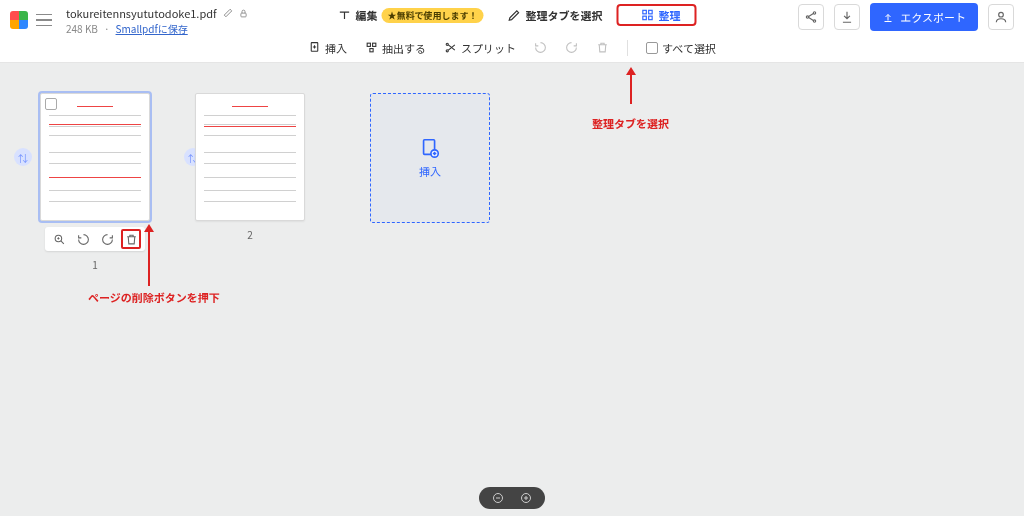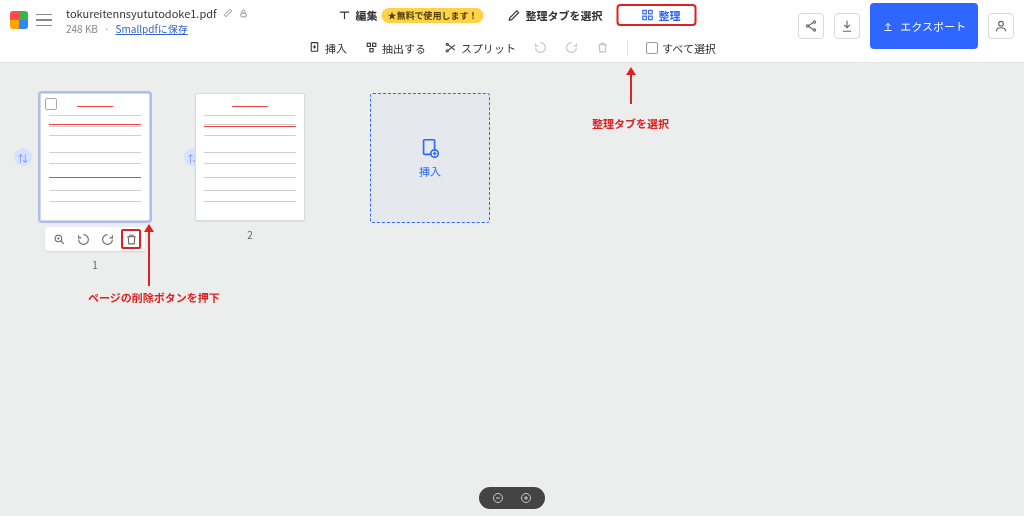--- a/index.html
+++ b/index.html
@@ -16,21 +16,21 @@
 .fmeta { font-size:10px; color:#8a8a8a; display:flex; gap:6px; align-items:center; }
 .fmeta a { color:#3366cc; text-decoration:underline; }
 .top-center { position:absolute; left:50%; transform:translateX(-50%); top:4px; height:22px; display:flex; align-items:center; gap:4px; }
 .tab { display:flex; align-items:center; gap:4px; padding:2px 10px; border-radius:4px; font-size:11px; color:#333; cursor:pointer;font-weight:bold; }
 .tab svg { width:14px; height:14px; }
 .badge-free { background:#ffd24a; color:#4a3d00; font-size:9px; padding:1px 6px; border-radius:8px; }
 .tab-active { color:#2f66ff; border:2px solid #d22; padding:1px 14px 1px 22px; }
 .top-right { position:absolute; right:10px; top:3px; display:flex; align-items:center; gap:10px; }
 .icon-btn { width:26px; height:26px; display:flex; align-items:center; justify-content:center; border-radius:4px; cursor:pointer; color:#666; }
 .icon-btn.box { border:1px solid #d9d9d9; }
-.export-btn { background:#2f66ff; color:#fff; font-size:11px; padding:15px 12px; border-radius:4px; display:flex; align-items:center; gap:6px; cursor:pointer; }
+.export-btn { background:#2f66ff; color:#fff; font-size:11px; padding:6px 12px; border-radius:4px; display:flex; align-items:center; gap:6px; cursor:pointer; }
 
 
 .toolbar { height:30px; display:flex; align-items:center; justify-content:center; gap:18px; border-bottom:1px solid #e5e5e5; font-size:11px; color:#333; }
 .tool { display:flex; align-items:center; gap:4px; cursor:pointer; }
 .tool svg { width:13px; height:13px; }
 .tool.disabled { color:#c0c0c0; cursor:default; }
 .checkbox { width:12px; height:12px; border:1px solid #999; border-radius:2px; }
 
 
 .main { position:relative; height:460px; background:#eceded; overflow:hidden; }

